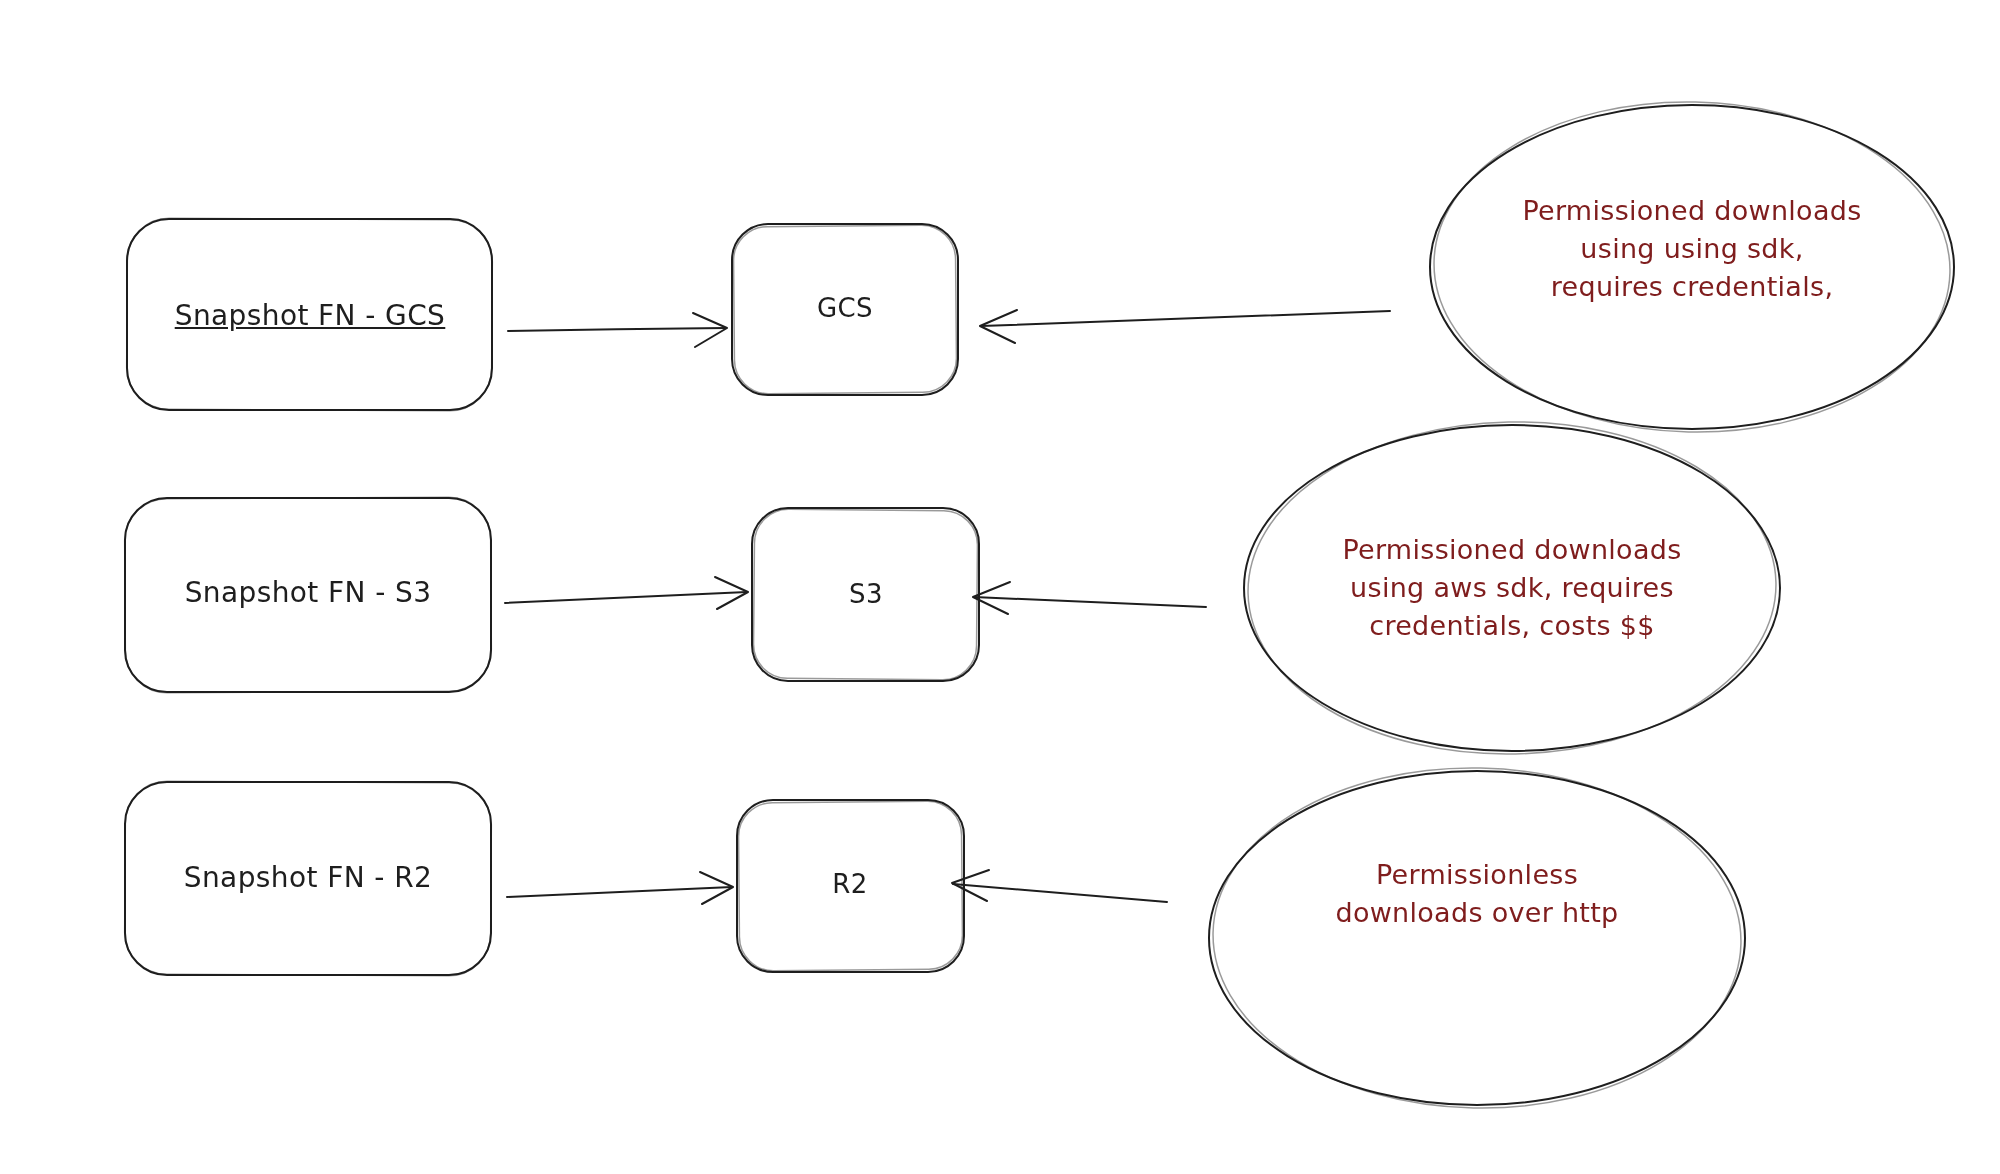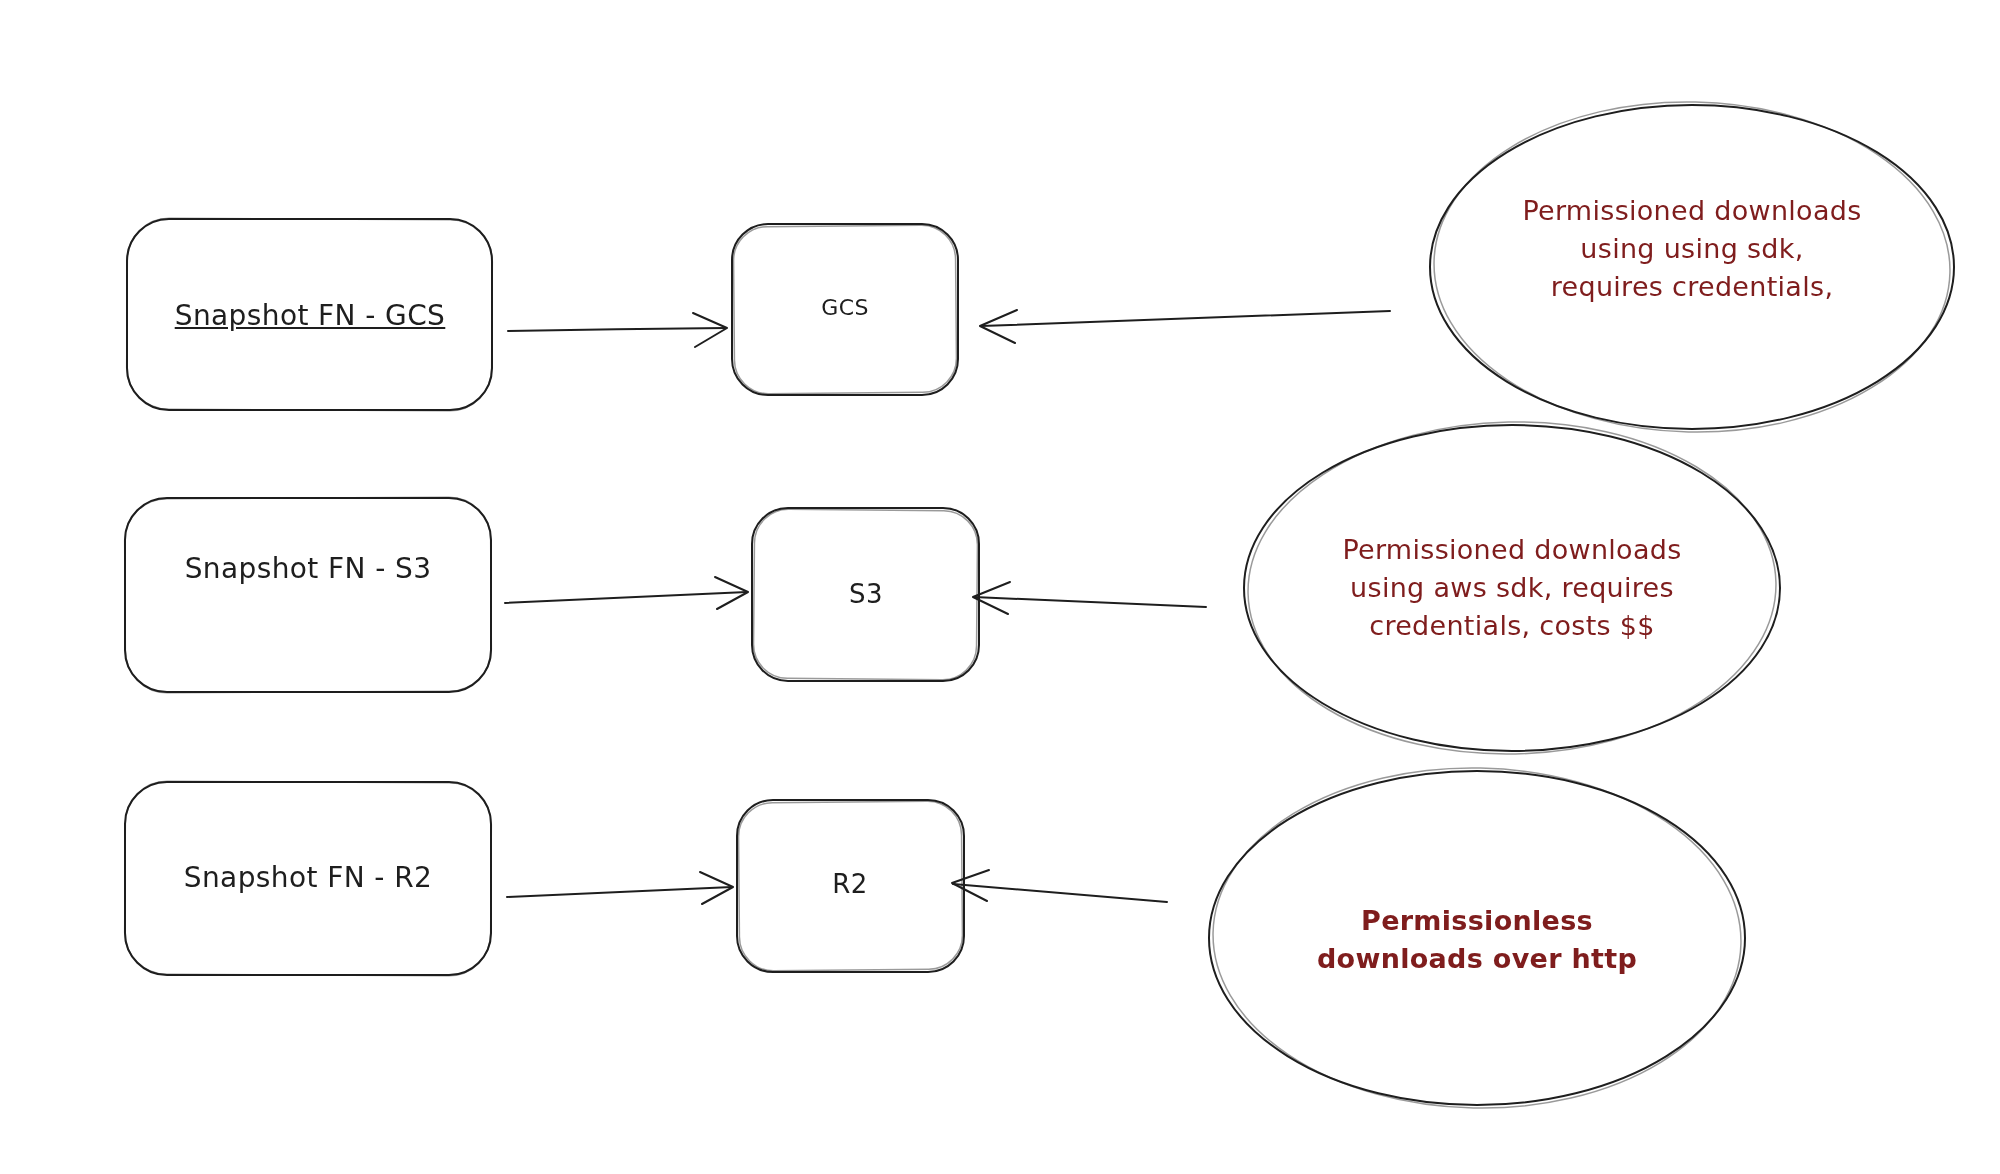--- a/index.html
+++ b/index.html
@@ -99,35 +99,35 @@
 
       <path class="sk" d="M507,897 Q620,892 732,887" stroke="#1e1e1e"></path>
       <path class="sk" d="M700,872 L733,887 L702,904" stroke="#1e1e1e"></path>
 
       <path class="sk" d="M1167,902 Q1060,893 953,884" stroke="#1e1e1e"></path>
       <path class="sk" d="M989,870 L952,883 L987,901" stroke="#1e1e1e"></path>
     </g>
   </svg>
 
   <div class="label" style="left:130px; top:299px; width:360px;text-decoration:underline;">Snapshot FN - GCS</div>
-  <div class="label" style="left:734px; top:291px; width:222px; font-size:22px;">GCS</div>
+  <div class="label" style="left:734px; top:291px; width:222px; font-size:26px;">GCS</div>
   <div class="note" style="left:1442px; top:192px; width:500px;">
     <div>Permissioned downloads</div>
     <div>using using sdk,</div>
     <div>requires credentials,</div>
   </div>
 
-  <div class="label" style="left:128px; top:552px; width:360px;">Snapshot FN - S3</div>
+  <div class="label" style="left:128px; top:576px; width:360px;">Snapshot FN - S3</div>
   <div class="label" style="left:755px; top:577px; width:222px; font-size:26px;">S3</div>
   <div class="note" style="left:1262px; top:531px; width:500px;">
     <div>Permissioned downloads</div>
     <div>using aws sdk, requires</div>
     <div>credentials, costs $$</div>
   </div>
 
   <div class="label" style="left:128px; top:861px; width:360px;">Snapshot FN - R2</div>
   <div class="label" style="left:739px; top:867px; width:222px; font-size:26px;">R2</div>
-  <div class="note" style="left:1227px; top:902px; width:500px;font-weight:bold;">
+  <div class="note" style="left:1227px; top:856px; width:500px;">
     <div>Permissionless</div>
     <div>downloads over http</div>
   </div>
 
 </div>
 
 </body></html>

